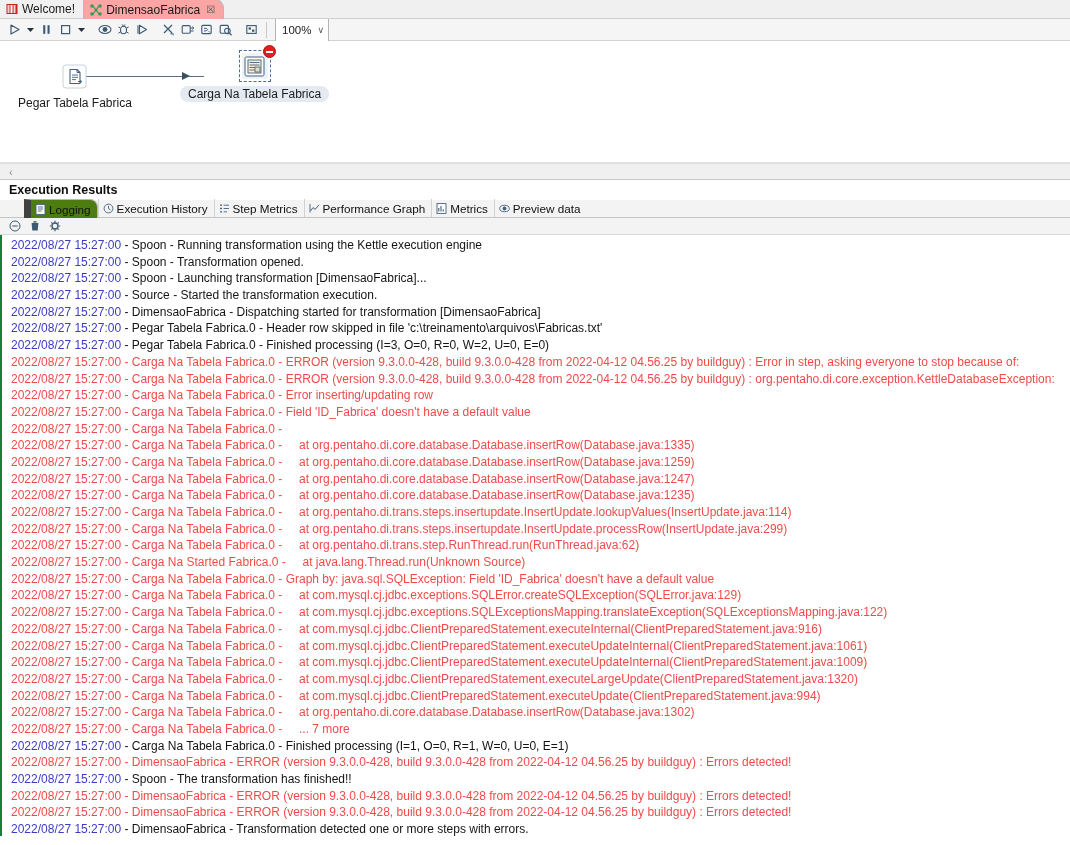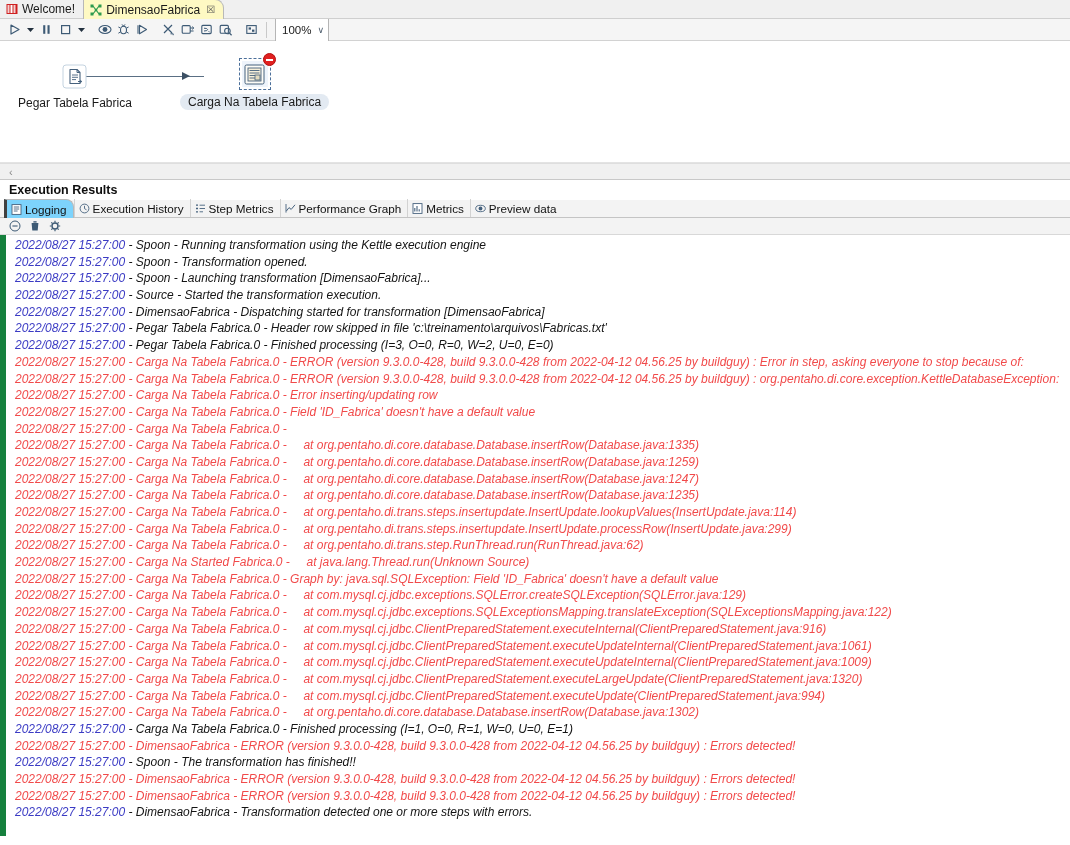--- a/index.html
+++ b/index.html
@@ -26,21 +26,21 @@
     align-items: center;
     gap: 4px;
     padding: 0 8px 0 6px;
     font-size: 12px;
     color: #1a1a1a;
     position: relative;
     white-space: nowrap;
   }
   .etab.inactive { background: #f0f0f0; }
   .etab.active {
-    background: #fef9c3;
+    background: #fca5a5;
     border-left: 1px solid #b8b8b8;
     border-right: 1px solid #b8b8b8;
     border-top: 1px solid #b8b8b8;
     border-top-right-radius: 9px;
     margin-bottom: -1px;
     height: 20px;
   }
   .etab .tabicon { width: 12px; height: 12px; flex: 0 0 12px; display:block; }
   .etab .closeglyph {
     font-size: 10px; color: #555; margin-left: 2px; line-height: 1;
@@ -171,27 +171,28 @@
   .rtab {
     height: 18px;
     display: flex; align-items: center; gap: 3px;
     padding: 0 6px 0 4px;
     font-size: 11.7px;
     color: #111;
     white-space: nowrap;
     position: relative;
   }
   .rtab.active {
-    background: #7dd3fc;
-    border-left: 3px solid #404040;
+    background: #4d7c0f;
+    border-left: 7px solid #404040;
     border-right: 1px solid #b8b8b8;
     border-top: 1px solid #b8b8b8;
     border-top-right-radius: 8px;
     margin-bottom: -1px;
     height: 19px;
+    margin-left: 20px;
   }
   .rtab.inactive {
     border-left: 1px solid #d2d2d2;
   }
   .rtab .ricon { width: 11px; height: 11px; display: block; flex: 0 0 11px; }
 
   #logtools {
     height: 17px;
     background: #f3f3f3;
     border-bottom: 1px solid #d8d8d8;
@@ -199,22 +200,21 @@
     padding-left: 7px; gap: 5px;
   }
   #logtools .lbtn { width: 15px; height: 15px; display:flex; align-items:center; justify-content:center; }
 
   
   #logarea {
     position: relative;
     background: #ffffff;
     height: 601px;
     overflow: hidden;
-    border-left: 6px solid #15803d;
-    font-style: italic;
+    border-left: 2px solid #15803d;
   }
   #loglist { padding: 2px 0 0 0; }
   .logrow {
     height: 16.7px;
     line-height: 16.7px;
     font-size: 12px;
     white-space: nowrap;
     padding-left: 9px;
     overflow: hidden;
   }
@@ -356,21 +356,21 @@
           <path d="M8 5.5 H15 L18 8.5 V19.5 H8 Z" fill="#ffffff" stroke="#4a6versus" stroke-width="0"></path>
           <path d="M8 5.5 H15 L18 8.5 V19.5 H8 Z" fill="#fdfdfd" stroke="#45617d" stroke-width="1.1" stroke-linejoin="round"></path>
           <path d="M15 5.5 V8.5 H18" fill="none" stroke="#45617d" stroke-width="1"></path>
           <path d="M10 11 H16 M10 13.3 H16 M10 15.6 H14" stroke="#45617d" stroke-width="0.9"></path>
           <path d="M16 17.5 L19.5 17.5 M18.2 16.2 L19.8 17.5 L18.2 18.8" fill="none" stroke="#45617d" stroke-width="1"></path>
         </svg>
       </div>
       <div class="nodelabel">Pegar Tabela Fabrica</div>
     </div>
 
-    <div class="node" style="left:180px; top:20px;">
+    <div class="node" style="left:180px; top:12px;">
       <div class="nodebox selected">
         <svg width="25" height="25" viewBox="0 0 25 25">
           <rect x="3" y="3" width="19" height="19" rx="1.5" fill="#fdfcf6" stroke="#45617d" stroke-width="1"></rect>
           <rect x="6" y="6" width="13" height="13" fill="#f6efd9" stroke="#45617d" stroke-width="0.9"></rect>
           <path d="M7.5 8.5 H17.5 M7.5 11 H17.5 M7.5 13.5 H13 M7.5 16 H13" stroke="#45617d" stroke-width="0.9"></path>
           <rect x="13" y="13" width="5" height="5" fill="#e4dcc0" stroke="#45617d" stroke-width="0.8"></rect>
         </svg>
         <div class="errbadge">
             <i></i>
           </div>
@@ -477,20 +477,21 @@
       <div class="logrow err"><span class="ts">2022/08/27 15:27:00</span><span class="msg indent"> - Carga Na Started Fabrica.0 -     at java.lang.Thread.run(Unknown Source)</span></div>
       <div class="logrow err"><span class="ts">2022/08/27 15:27:00</span><span class="msg indent"> - Carga Na Tabela Fabrica.0 - Graph by: java.sql.SQLException: Field 'ID_Fabrica' doesn't have a default value</span></div>
       <div class="logrow err"><span class="ts">2022/08/27 15:27:00</span><span class="msg indent"> - Carga Na Tabela Fabrica.0 -     at com.mysql.cj.jdbc.exceptions.SQLError.createSQLException(SQLError.java:129)</span></div>
       <div class="logrow err"><span class="ts">2022/08/27 15:27:00</span><span class="msg indent"> - Carga Na Tabela Fabrica.0 -     at com.mysql.cj.jdbc.exceptions.SQLExceptionsMapping.translateException(SQLExceptionsMapping.java:122)</span></div>
       <div class="logrow err"><span class="ts">2022/08/27 15:27:00</span><span class="msg indent"> - Carga Na Tabela Fabrica.0 -     at com.mysql.cj.jdbc.ClientPreparedStatement.executeInternal(ClientPreparedStatement.java:916)</span></div>
       <div class="logrow err"><span class="ts">2022/08/27 15:27:00</span><span class="msg indent"> - Carga Na Tabela Fabrica.0 -     at com.mysql.cj.jdbc.ClientPreparedStatement.executeUpdateInternal(ClientPreparedStatement.java:1061)</span></div>
       <div class="logrow err"><span class="ts">2022/08/27 15:27:00</span><span class="msg indent"> - Carga Na Tabela Fabrica.0 -     at com.mysql.cj.jdbc.ClientPreparedStatement.executeUpdateInternal(ClientPreparedStatement.java:1009)</span></div>
       <div class="logrow err"><span class="ts">2022/08/27 15:27:00</span><span class="msg indent"> - Carga Na Tabela Fabrica.0 -     at com.mysql.cj.jdbc.ClientPreparedStatement.executeLargeUpdate(ClientPreparedStatement.java:1320)</span></div>
       <div class="logrow err"><span class="ts">2022/08/27 15:27:00</span><span class="msg indent"> - Carga Na Tabela Fabrica.0 -     at com.mysql.cj.jdbc.ClientPreparedStatement.executeUpdate(ClientPreparedStatement.java:994)</span></div>
       <div class="logrow err"><span class="ts">2022/08/27 15:27:00</span><span class="msg indent"> - Carga Na Tabela Fabrica.0 -     at org.pentaho.di.core.database.Database.insertRow(Database.java:1302)</span></div>
+      <div class="logrow err"><span class="ts">2022/08/27 15:27:00</span><span class="msg indent"> - Carga Na Tabela Fabrica.0 -     ... 7 more</span></div>
       <div class="logrow"><span class="ts">2022/08/27 15:27:00</span><span class="msg indent"> - Carga Na Tabela Fabrica.0 - Finished processing (I=1, O=0, R=1, W=0, U=0, E=1)</span></div>
       <div class="logrow err"><span class="ts">2022/08/27 15:27:00</span><span class="msg indent"> - DimensaoFabrica - ERROR (version 9.3.0.0-428, build 9.3.0.0-428 from 2022-04-12 04.56.25 by buildguy) : Errors detected!</span></div>
       <div class="logrow"><span class="ts">2022/08/27 15:27:00</span><span class="msg indent"> - Spoon - The transformation has finished!!</span></div>
       <div class="logrow err"><span class="ts">2022/08/27 15:27:00</span><span class="msg indent"> - DimensaoFabrica - ERROR (version 9.3.0.0-428, build 9.3.0.0-428 from 2022-04-12 04.56.25 by buildguy) : Errors detected!</span></div>
       <div class="logrow err"><span class="ts">2022/08/27 15:27:00</span><span class="msg indent"> - DimensaoFabrica - ERROR (version 9.3.0.0-428, build 9.3.0.0-428 from 2022-04-12 04.56.25 by buildguy) : Errors detected!</span></div>
       <div class="logrow"><span class="ts">2022/08/27 15:27:00</span><span class="msg indent"> - DimensaoFabrica - Transformation detected one or more steps with errors.</span></div>
     </div>
 </div>
 
 </body></html>

